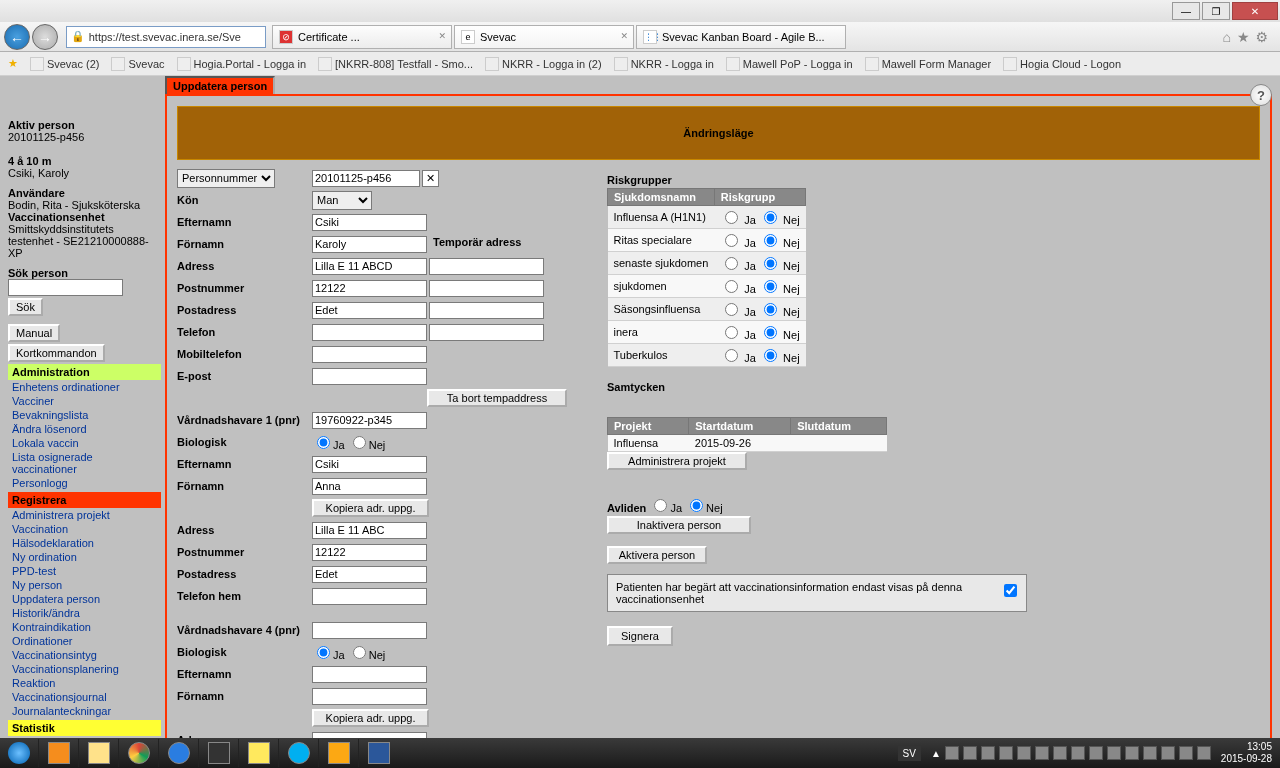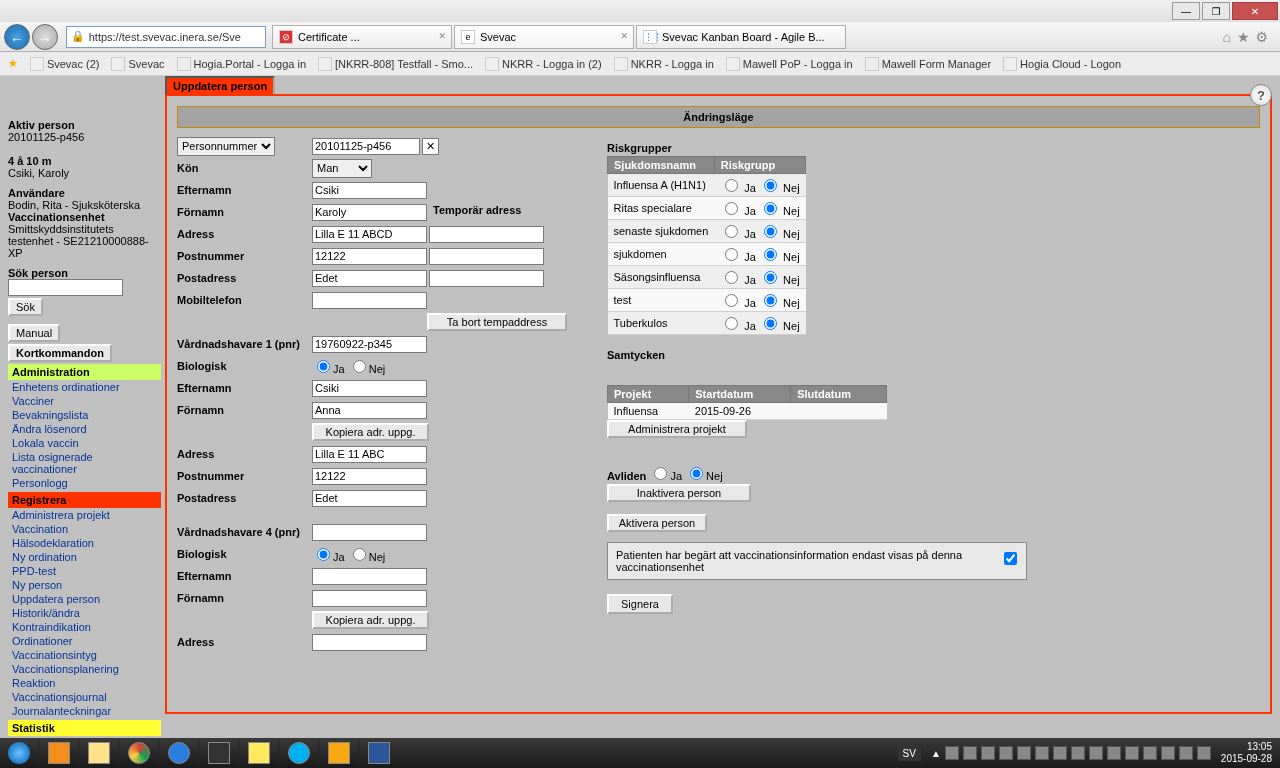--- a/index.html
+++ b/index.html
@@ -122,22 +122,22 @@
   }
   .help-circle{
     position:absolute;top:-12px;right:-2px;
     width:22px;height:22px;border-radius:50%;
     background:radial-gradient(#fff,#ddd);
     border:1px solid #888;
     display:flex;align-items:center;justify-content:center;
     font-weight:bold;font-size:13px;color:#555;
   }
   .mode-banner{
-    background:#a3a3a3;border:1px solid #c88700;
-    text-align:center;font-weight:bold;padding:4px 0;
+    background:#a16207;border:1px solid #c88700;
+    text-align:center;font-weight:bold;padding:20px 0;
     margin-bottom:8px;
   }
   .form-cols{display:flex;gap:20px;}
   .colL{flex:0 0 410px;}
   .colR{flex:1;}
   .row{display:flex;align-items:center;margin-bottom:2px;min-height:20px;}
   .row label{flex:0 0 135px;font-weight:bold;}
   .row .dbl{display:flex;gap:2px;}
   input[type=text]{width:115px;height:17px;font-size:11px;border:1px solid #7a7a7a;padding:0 2px;}
   select{height:19px;font-size:11px;border:1px solid #7a7a7a;}
@@ -264,21 +264,21 @@
       <div>Bodin, Rita - Sjuksköterska</div>
       <div class="bold">Vaccinationsenhet</div>
       <div>Smittskyddsinstitutets testenhet - SE21210000888-XP</div>
     </div>
     <div class="block">
       <div class="bold">Sök person</div>
       <input type="text" class="search-input" style=""><br>
       <button class="btn-3d" style="margin-top:2px;">Sök</button>
     </div>
     <button class="btn-3d">Manual</button><br>
-    <button class="btn-3d" style="margin-top:2px;font-weight:bold;">Kortkommandon</button>
+    <button class="btn-3d" style="margin-top:2px;">Kortkommandon</button>
 
     <div class="menu-section sec-admin">Administration</div>
     <div id="admin-menu">
         <div class="menu-item">Enhetens ordinationer</div>
         <div class="menu-item">Vacciner</div>
         <div class="menu-item">Bevakningslista</div>
         <div class="menu-item">Ändra lösenord</div>
         <div class="menu-item">Lokala vaccin</div>
         <div class="menu-item">Lista osignerade vaccinationer</div>
         <div class="menu-item">Personlogg</div>
@@ -350,21 +350,32 @@
               </div>
             </div>
           <div class="row">
               <label>Postadress</label>
             <div class="dbl">
                 <input type="text" value="Edet" style="">
                 <input type="text" style="">
               </div>
             </div>
           <div class="row">
+              <label>Telefon</label>
+            <div class="dbl">
+                <input type="text" style="">
+                <input type="text" style="">
+              </div>
+            </div>
+          <div class="row">
               <label>Mobiltelefon</label>
+            <input type="text" style="">
+            </div>
+          <div class="row">
+              <label>E-post</label>
             <input type="text" style="">
             </div>
           <div class="row">
               <label></label>
               <div style="width:115px;"></div>
             <button class="btn-3d" style="width:140px;">Ta bort tempaddress</button>
             </div>
 
           
           <div class="row">
@@ -392,20 +403,24 @@
               <label>Adress</label>
             <input type="text" value="Lilla E 11 ABC" style="">
             </div>
           <div class="row">
               <label>Postnummer</label>
             <input type="text" value="12122" style="">
             </div>
           <div class="row">
               <label>Postadress</label>
             <input type="text" value="Edet" style="">
+            </div>
+          <div class="row">
+              <label>Telefon hem</label>
+            <input type="text" style="">
             </div>
 
           <br>
           
           <div class="row">
               <label>Vårdnadshavare 4 (pnr)</label>
             <input type="text" style="">
             </div>
           <div class="row">
               <label>Biologisk</label>
@@ -457,21 +472,21 @@
                 </tr>
                 <tr>
                   <td>sjukdomen</td>
                   <td><input type="radio" style=""> Ja <input type="radio" checked="" style=""> Nej</td>
                 </tr>
                 <tr>
                   <td>Säsongsinfluensa</td>
                   <td><input type="radio" style=""> Ja <input type="radio" checked="" style=""> Nej</td>
                 </tr>
                 <tr>
-                  <td>test</td>
+                  <td>inera</td>
                   <td><input type="radio" style=""> Ja <input type="radio" checked="" style=""> Nej</td>
                 </tr>
                 <tr>
                   <td>Tuberkulos</td>
                   <td><input type="radio" style=""> Ja <input type="radio" checked="" style=""> Nej</td>
                 </tr>
               </tbody>
           </table>
 
           <div class="section-head" style="margin-top:14px;">Samtycken</div>

